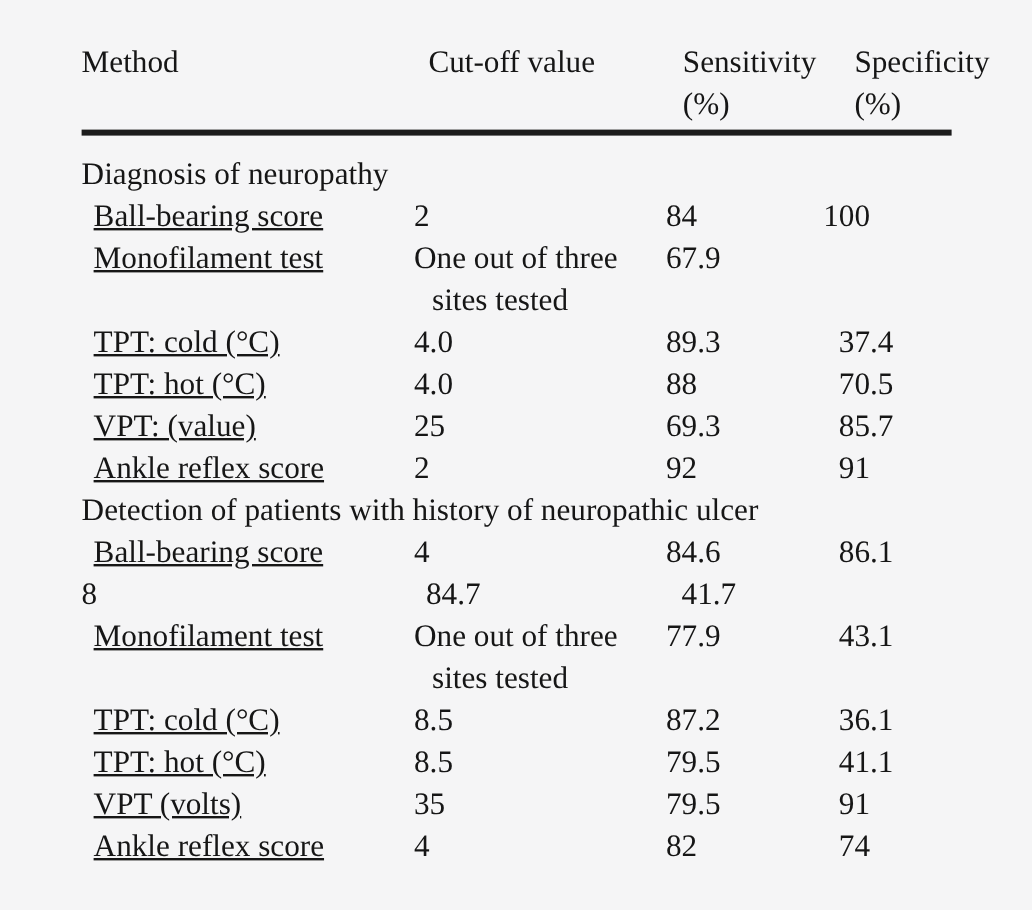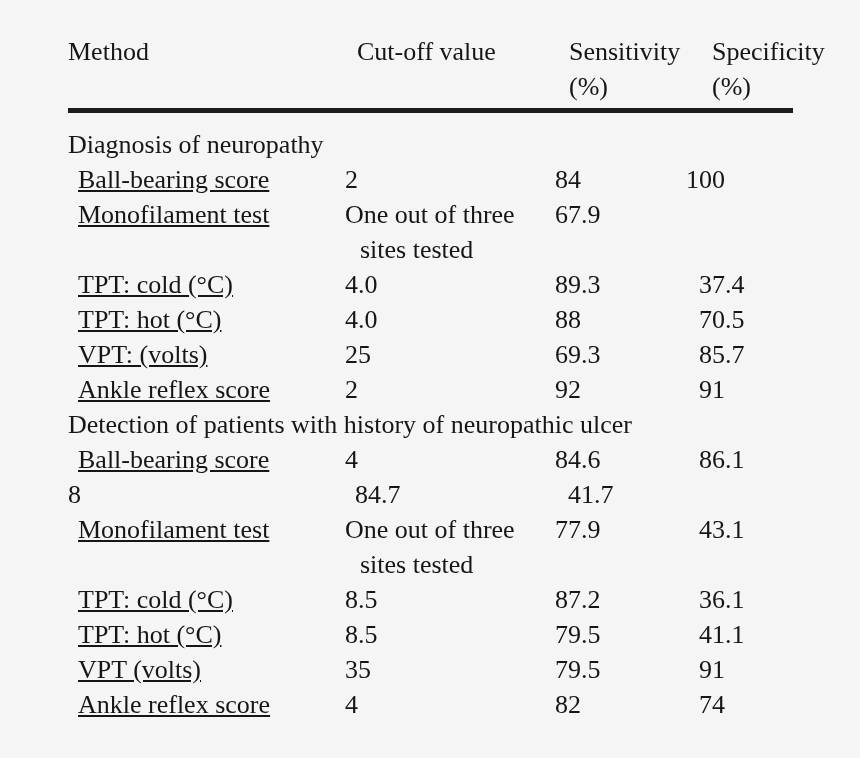--- a/index.html
+++ b/index.html
@@ -98,21 +98,21 @@
       </div>
       <div class="grid-row">
         <div class="cell method-cell">TPT: hot (°C)</div>
         <div class="cell cutoff-cell">
           <div>4.0</div>
         </div>
         <div class="cell sens-cell">88</div>
         <div class="cell spec-cell"><span class="spec-int">70</span><span>.5</span></div>
       </div>
       <div class="grid-row">
-        <div class="cell method-cell">VPT: (volts)</div>
+        <div class="cell method-cell">VPT: (value)</div>
         <div class="cell cutoff-cell">
           <div>25</div>
         </div>
         <div class="cell sens-cell">69.3</div>
         <div class="cell spec-cell"><span class="spec-int">85</span><span>.7</span></div>
       </div>
       <div class="grid-row">
         <div class="cell method-cell">Ankle reflex score</div>
         <div class="cell cutoff-cell">
           <div>2</div>

